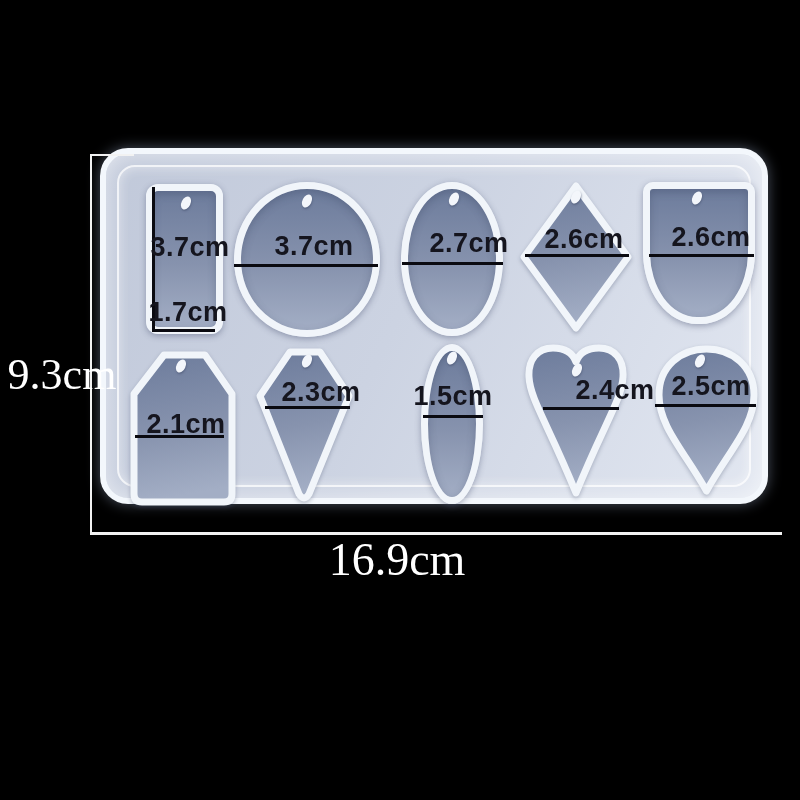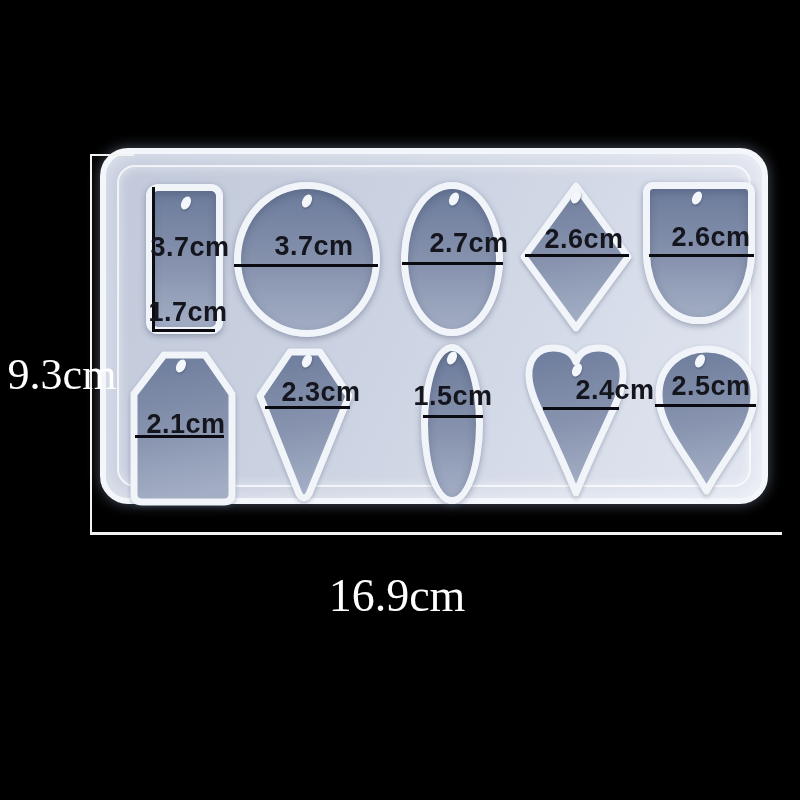--- a/index.html
+++ b/index.html
@@ -126,15 +126,15 @@
     <span class="size-label" style="left:347px;top:242px;text-align:center;">1.5cm</span>
     <span class="size-label" style="left:484px;top:236px;margin-left:25px;">2.4cm</span>
     <span class="size-label" style="left:605px;top:232px;">2.5cm</span>
   </div>
 
   <div class="outer-line" style="left:90px;top:154px;width:2px;height:380px;"></div>
   <div class="outer-line" style="left:90px;top:154px;width:44px;height:2px;"></div>
   <div class="outer-line" style="left:90px;top:532px;width:692px;height:3px;"></div>
 
   <span class="outer-label h" style="left:62px;top:326px;margin-top:48px;">9.3cm</span>
-  <span class="outer-label w" style="left:397px;top:559px;margin-top:36px;">16.9cm</span>
+  <span class="outer-label w" style="left:397px;top:559px;">16.9cm</span>
 
 </div>
 
 </body></html>

